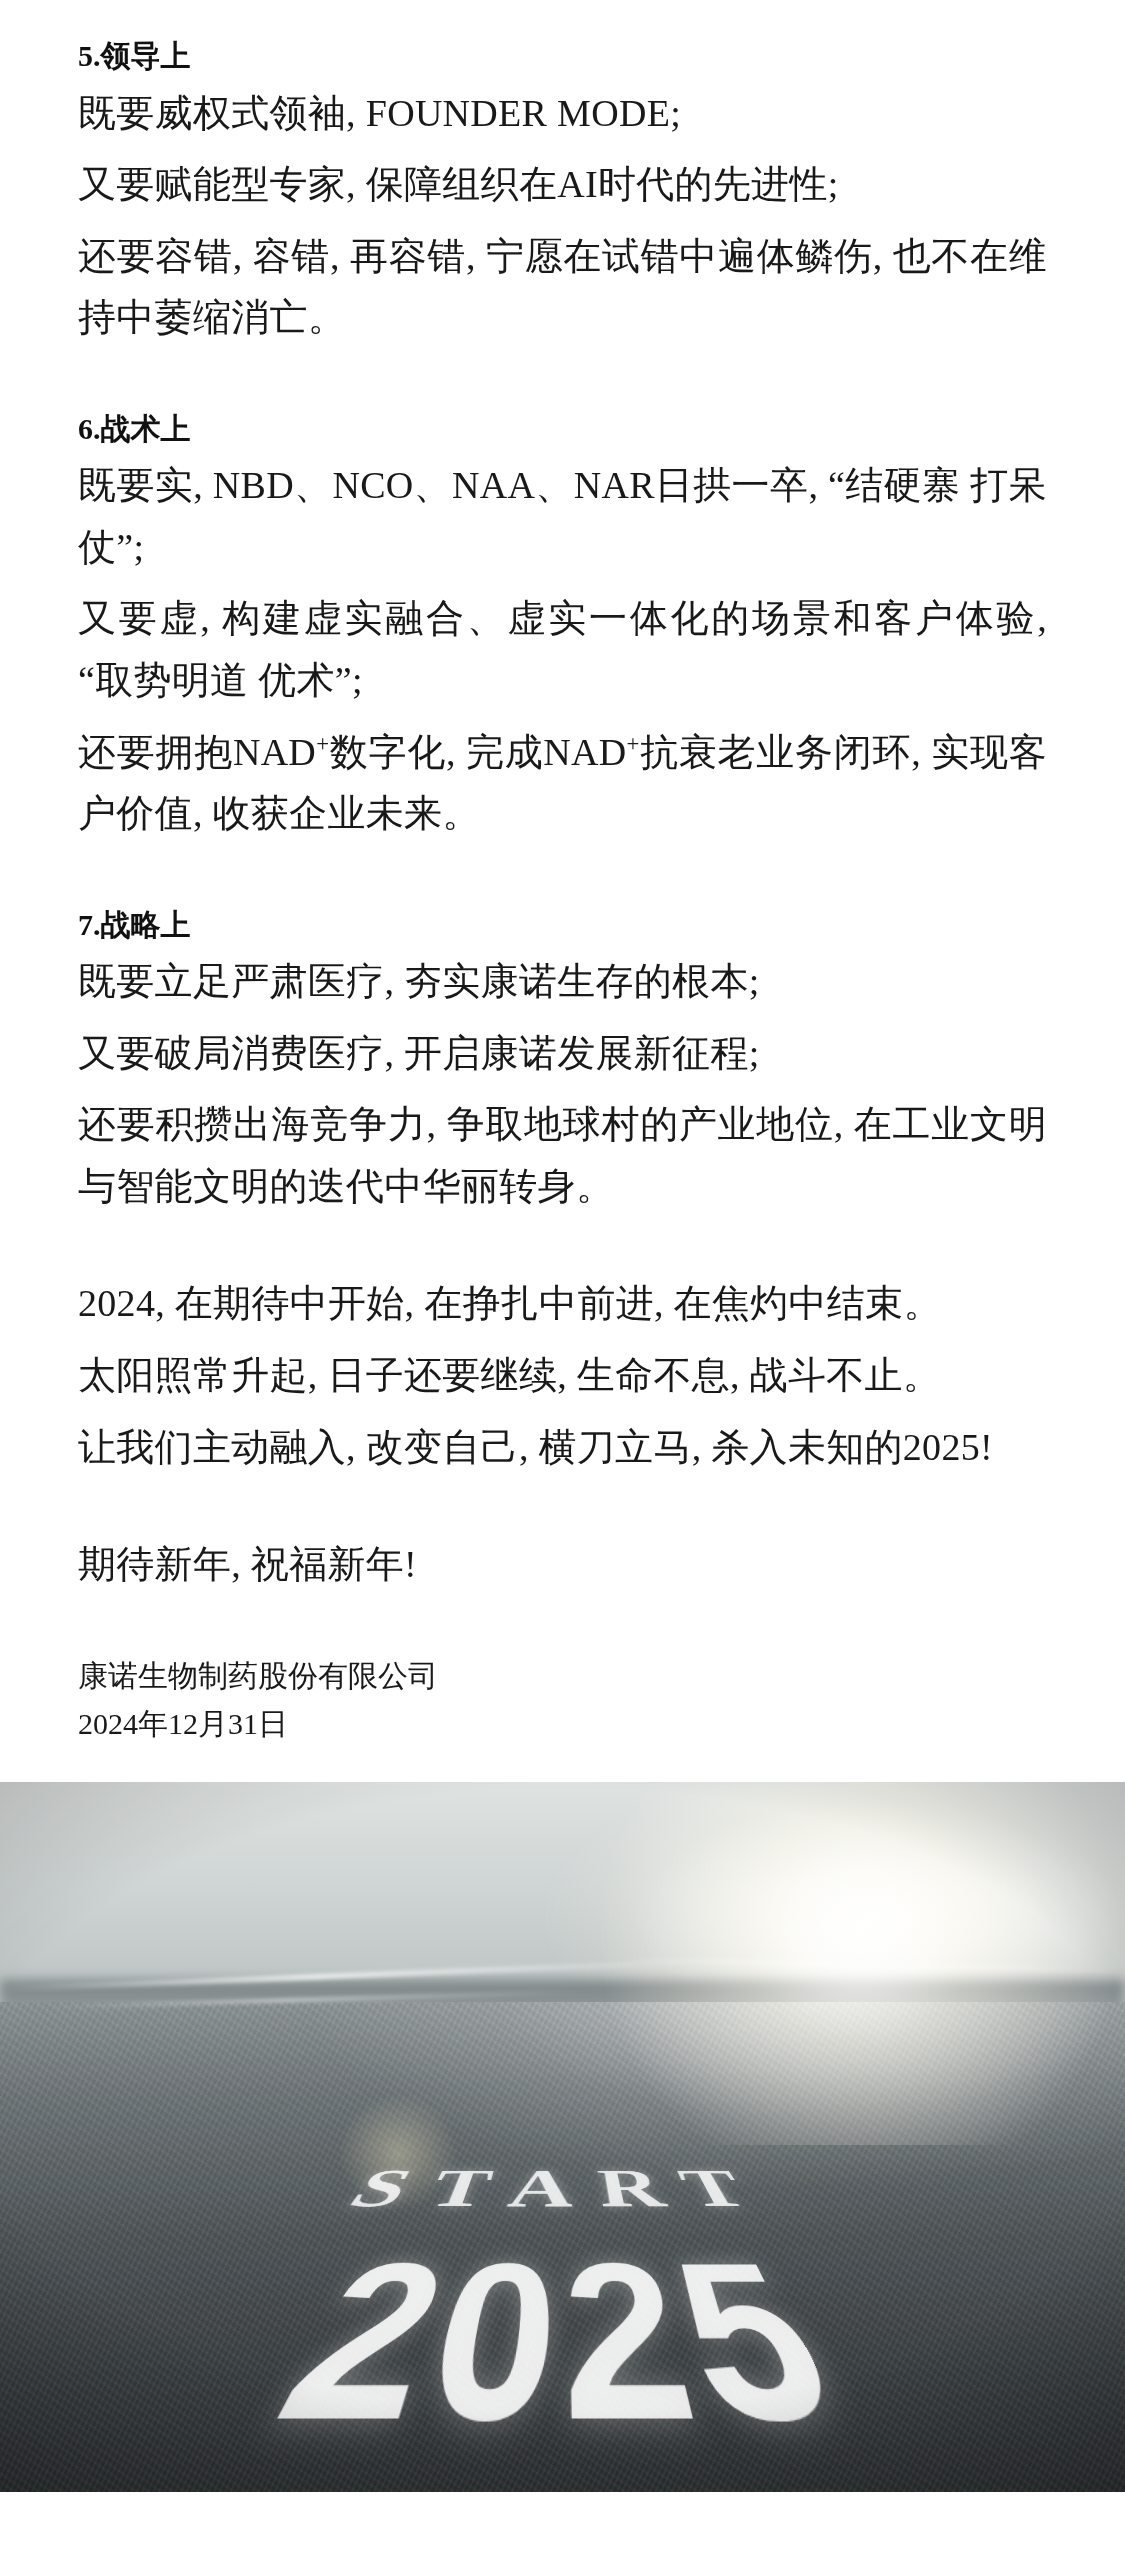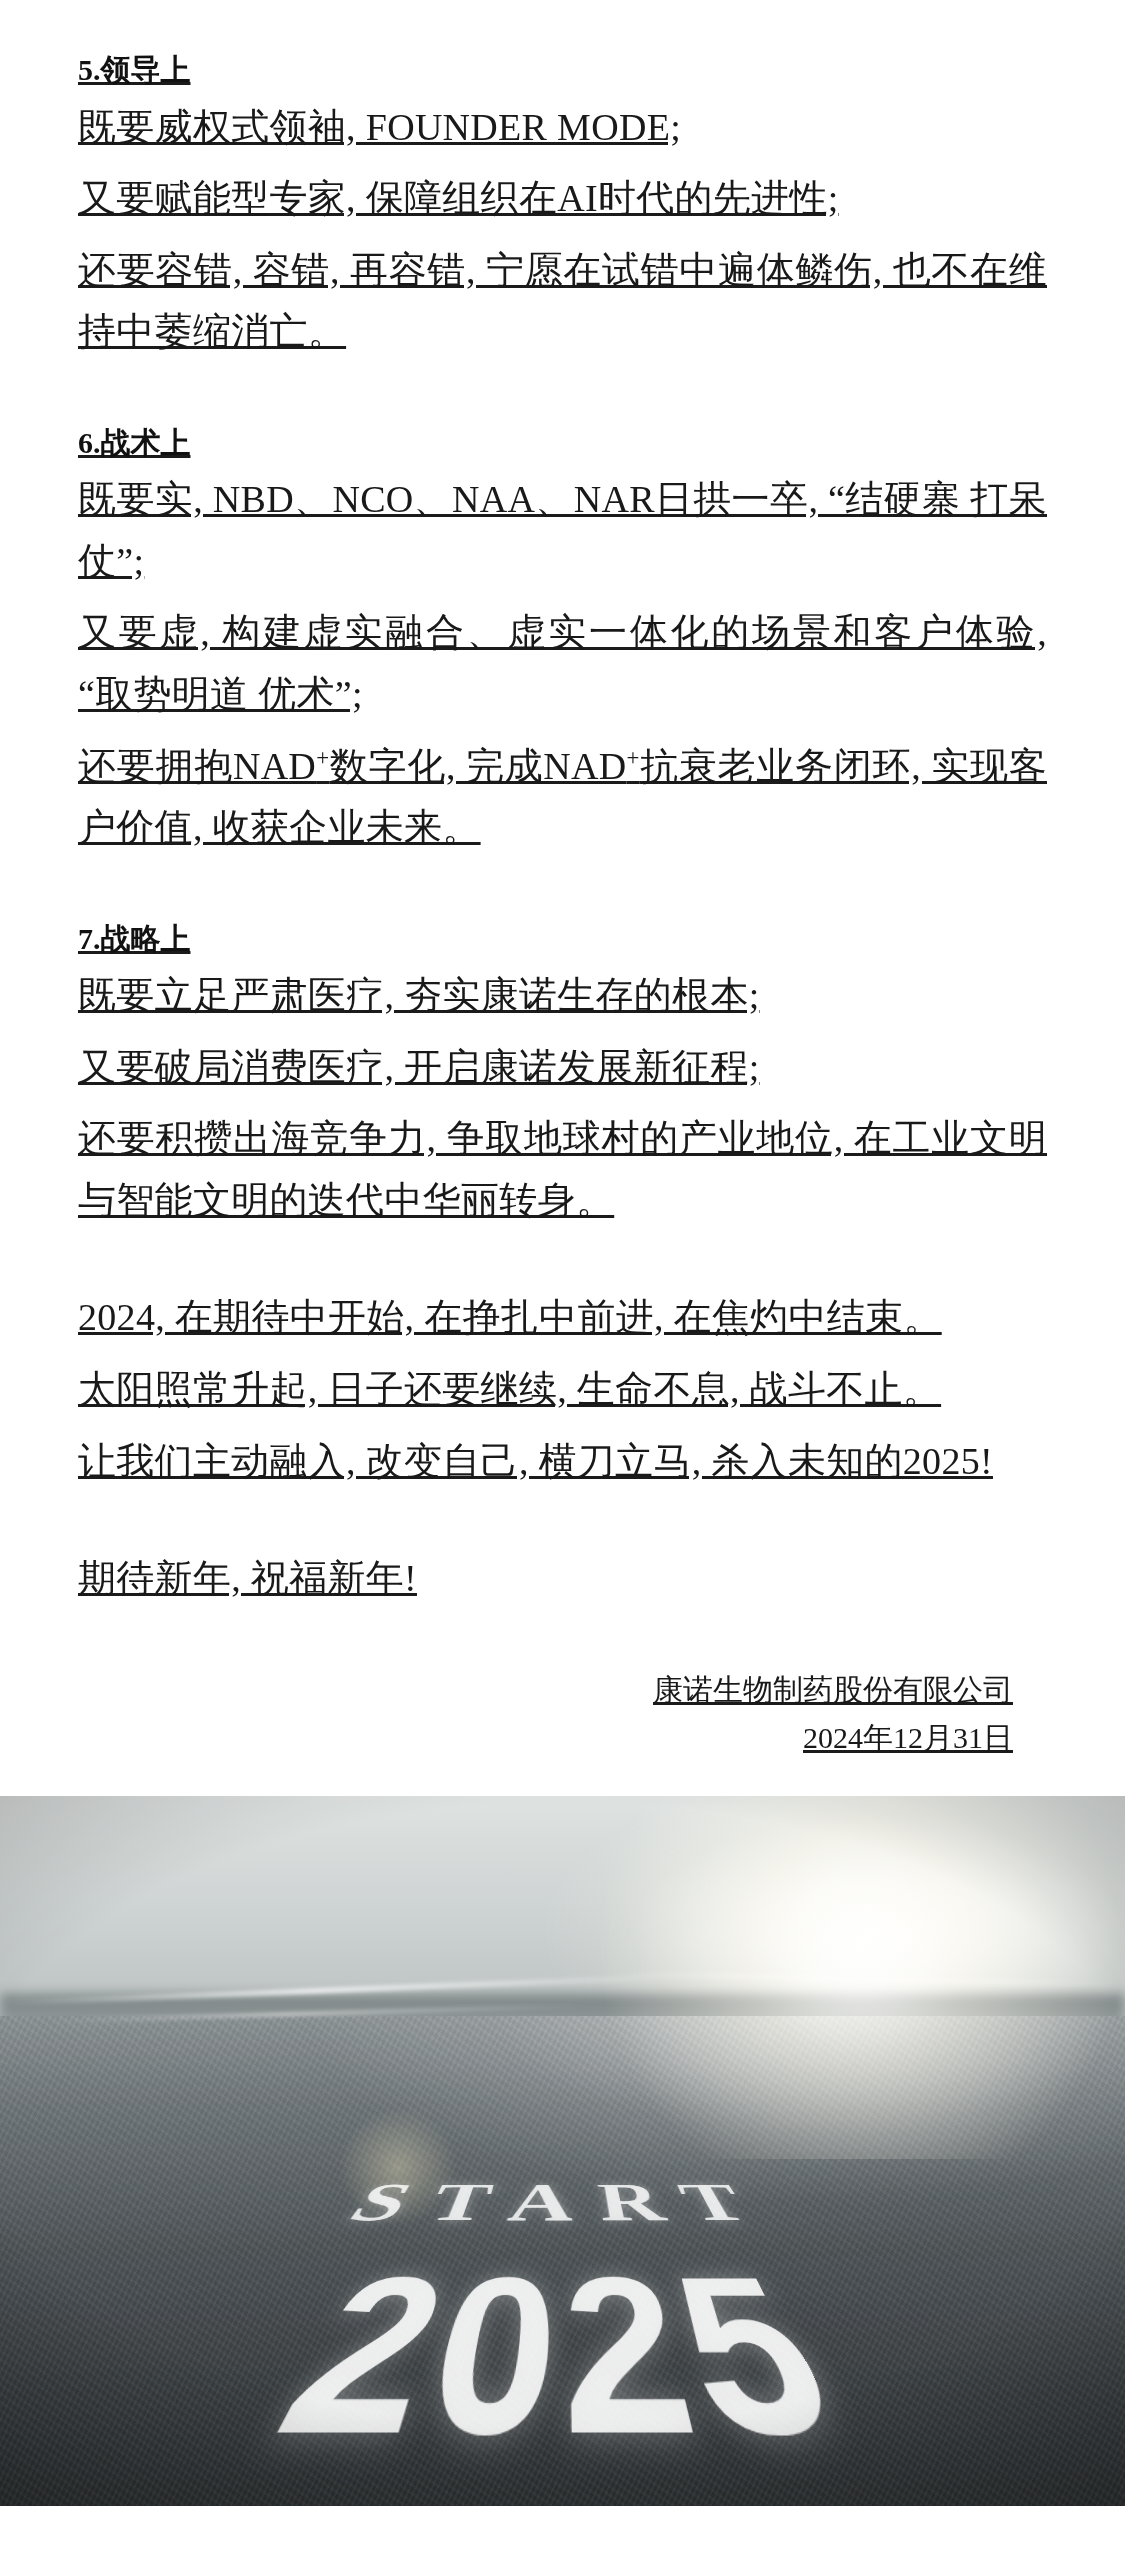--- a/index.html
+++ b/index.html
@@ -15,23 +15,22 @@
     position: relative;
     overflow: hidden;
   }
   .page {
     width: 1125px;
     min-height: 2573px;
     position: relative;
     background: #ffffff;
   }
   .article {
-    padding: 46px 78px 0 78px;
+    padding: 32px 78px 0 78px;
     box-sizing: border-box;
-    text-decoration: underline;
   }
   .section {
     margin-bottom: 56px;
   }
   .section:last-child {
     margin-bottom: 0;
   }
   .para {
     font-size: 38px;
     line-height: 1.62;
@@ -46,21 +45,21 @@
   }
   .heading {
     font-size: 30px;
     line-height: 1.62;
     font-weight: bold;
     color: #111111;
     margin: 0 0 2px 0;
   }
   .signature {
     margin-top: 44px;
-    text-align: right;
+    text-align: left;
     padding-right: 34px;
   }
   .signature .sig-line {
     font-size: 30px;
     line-height: 1.6;
     color: #191919;
   }
   sup {
     font-size: 0.6em;
     vertical-align: super;

